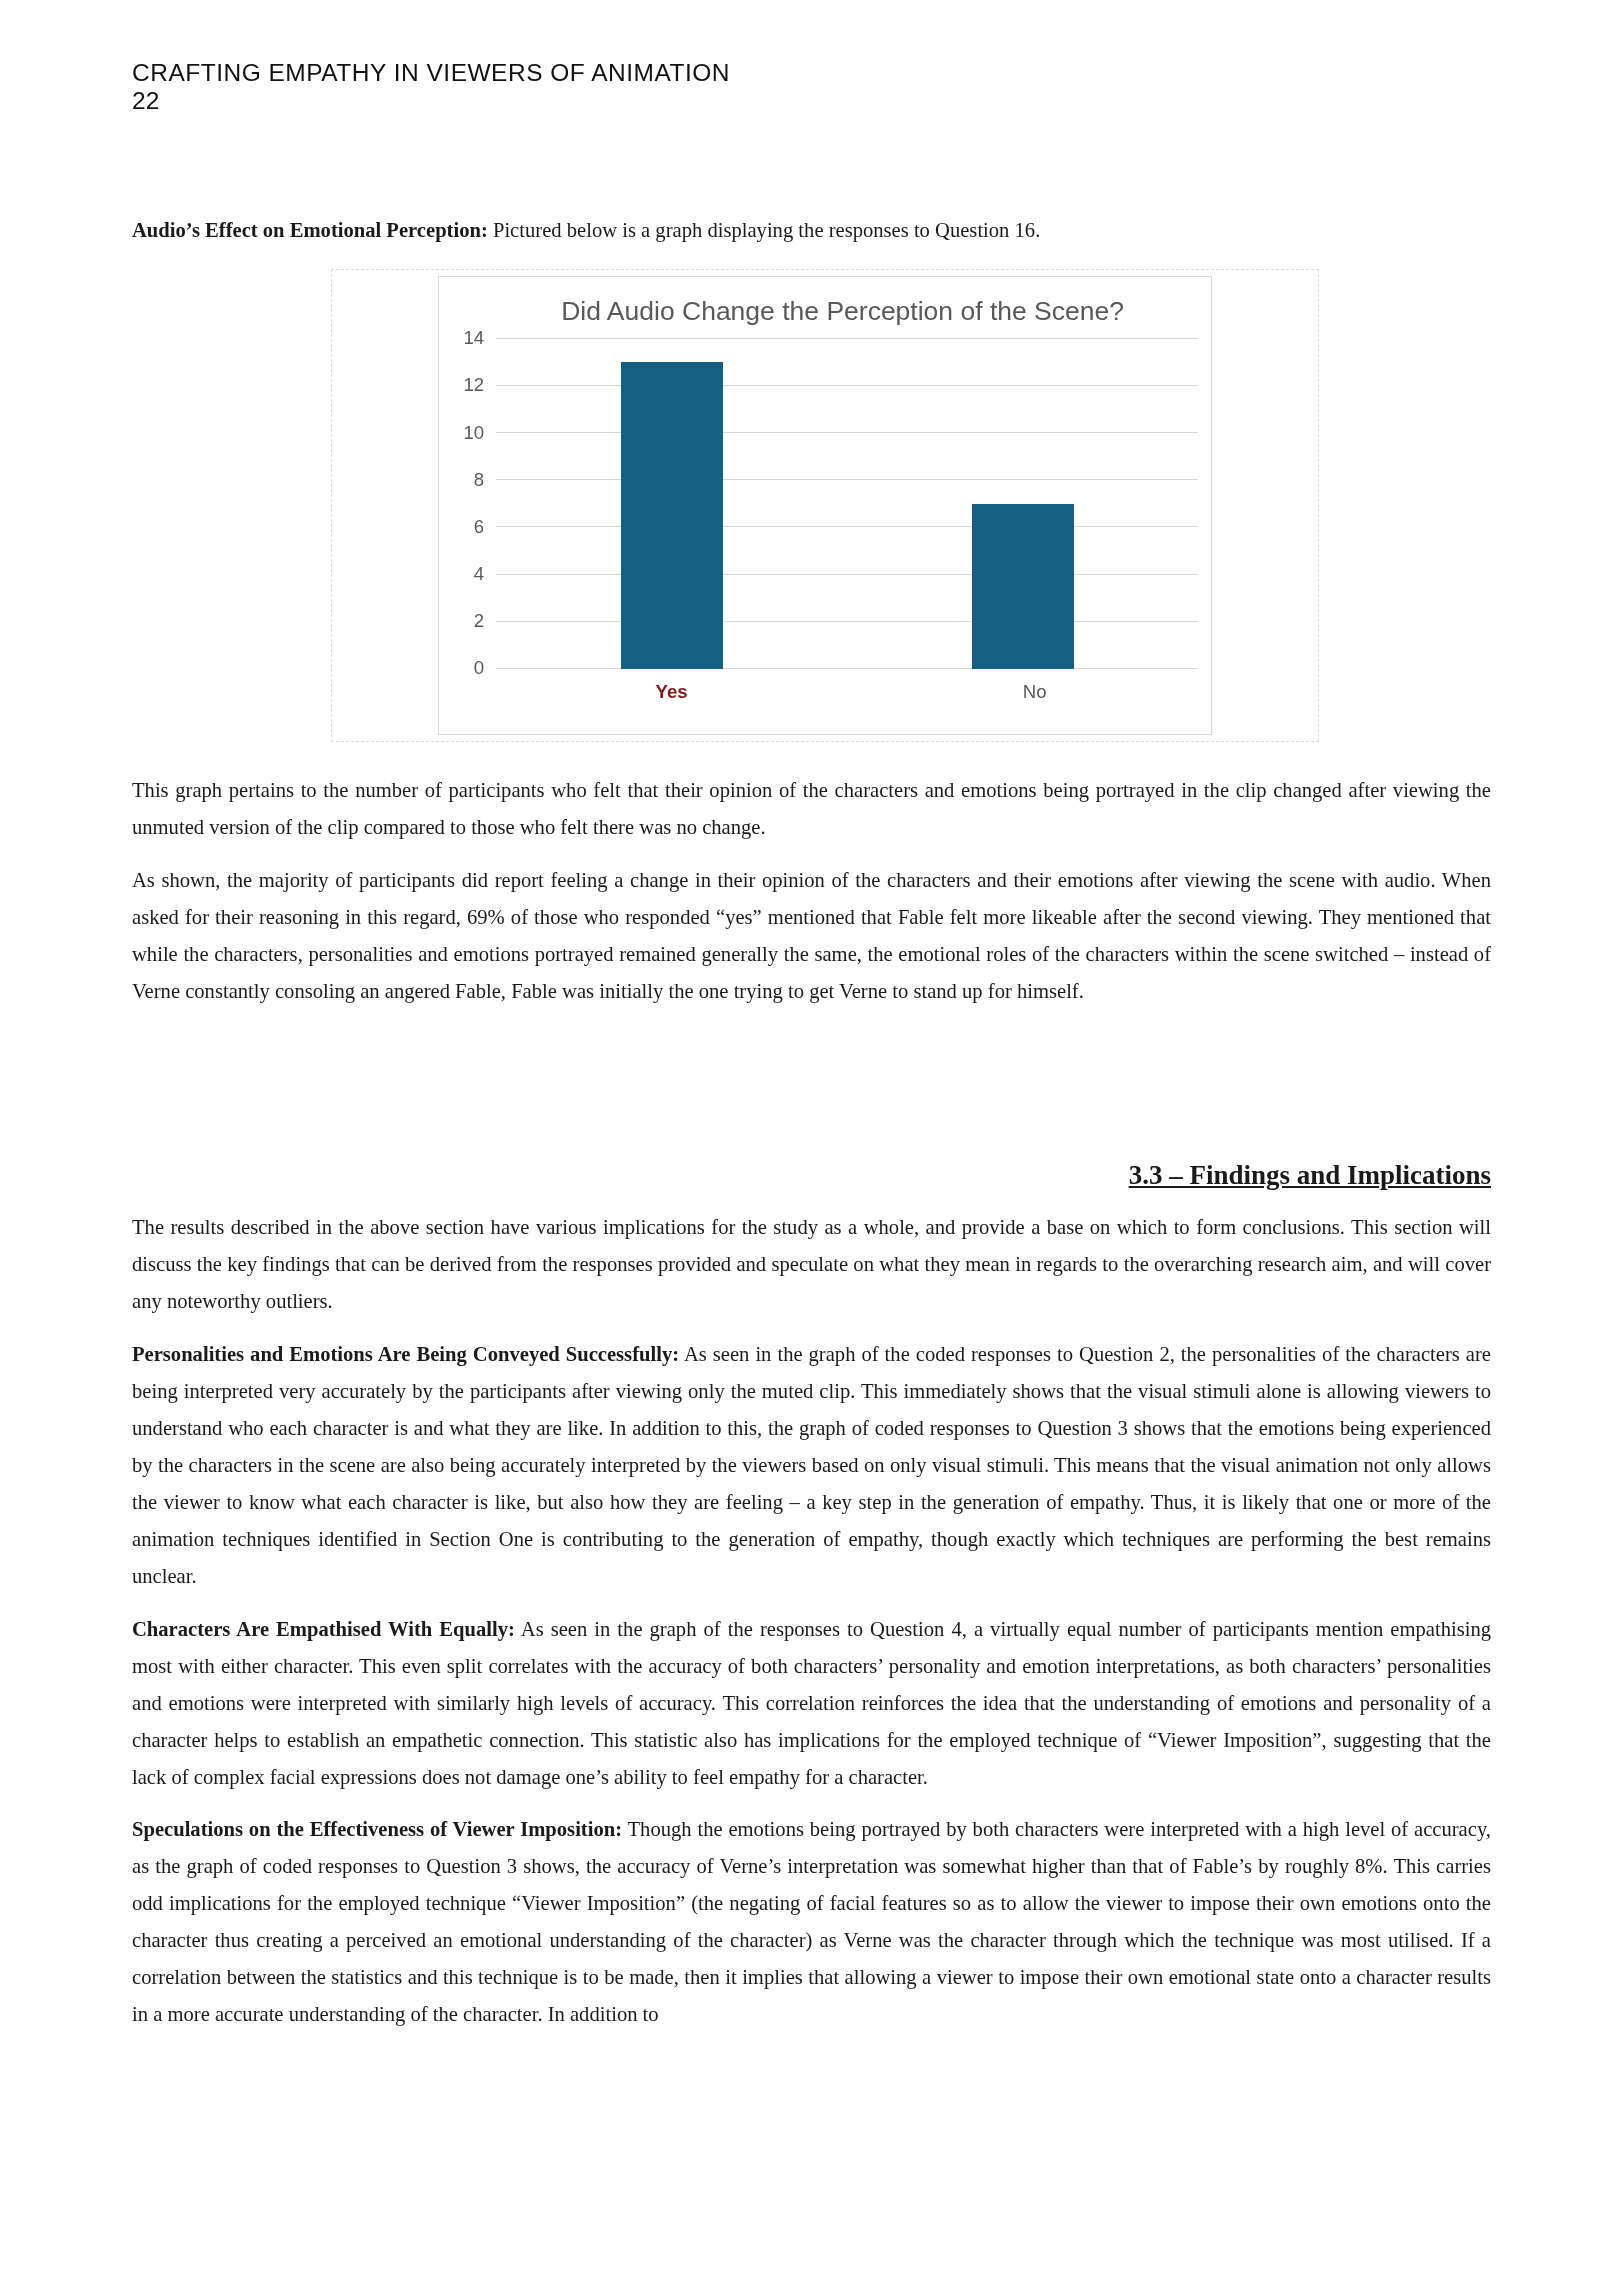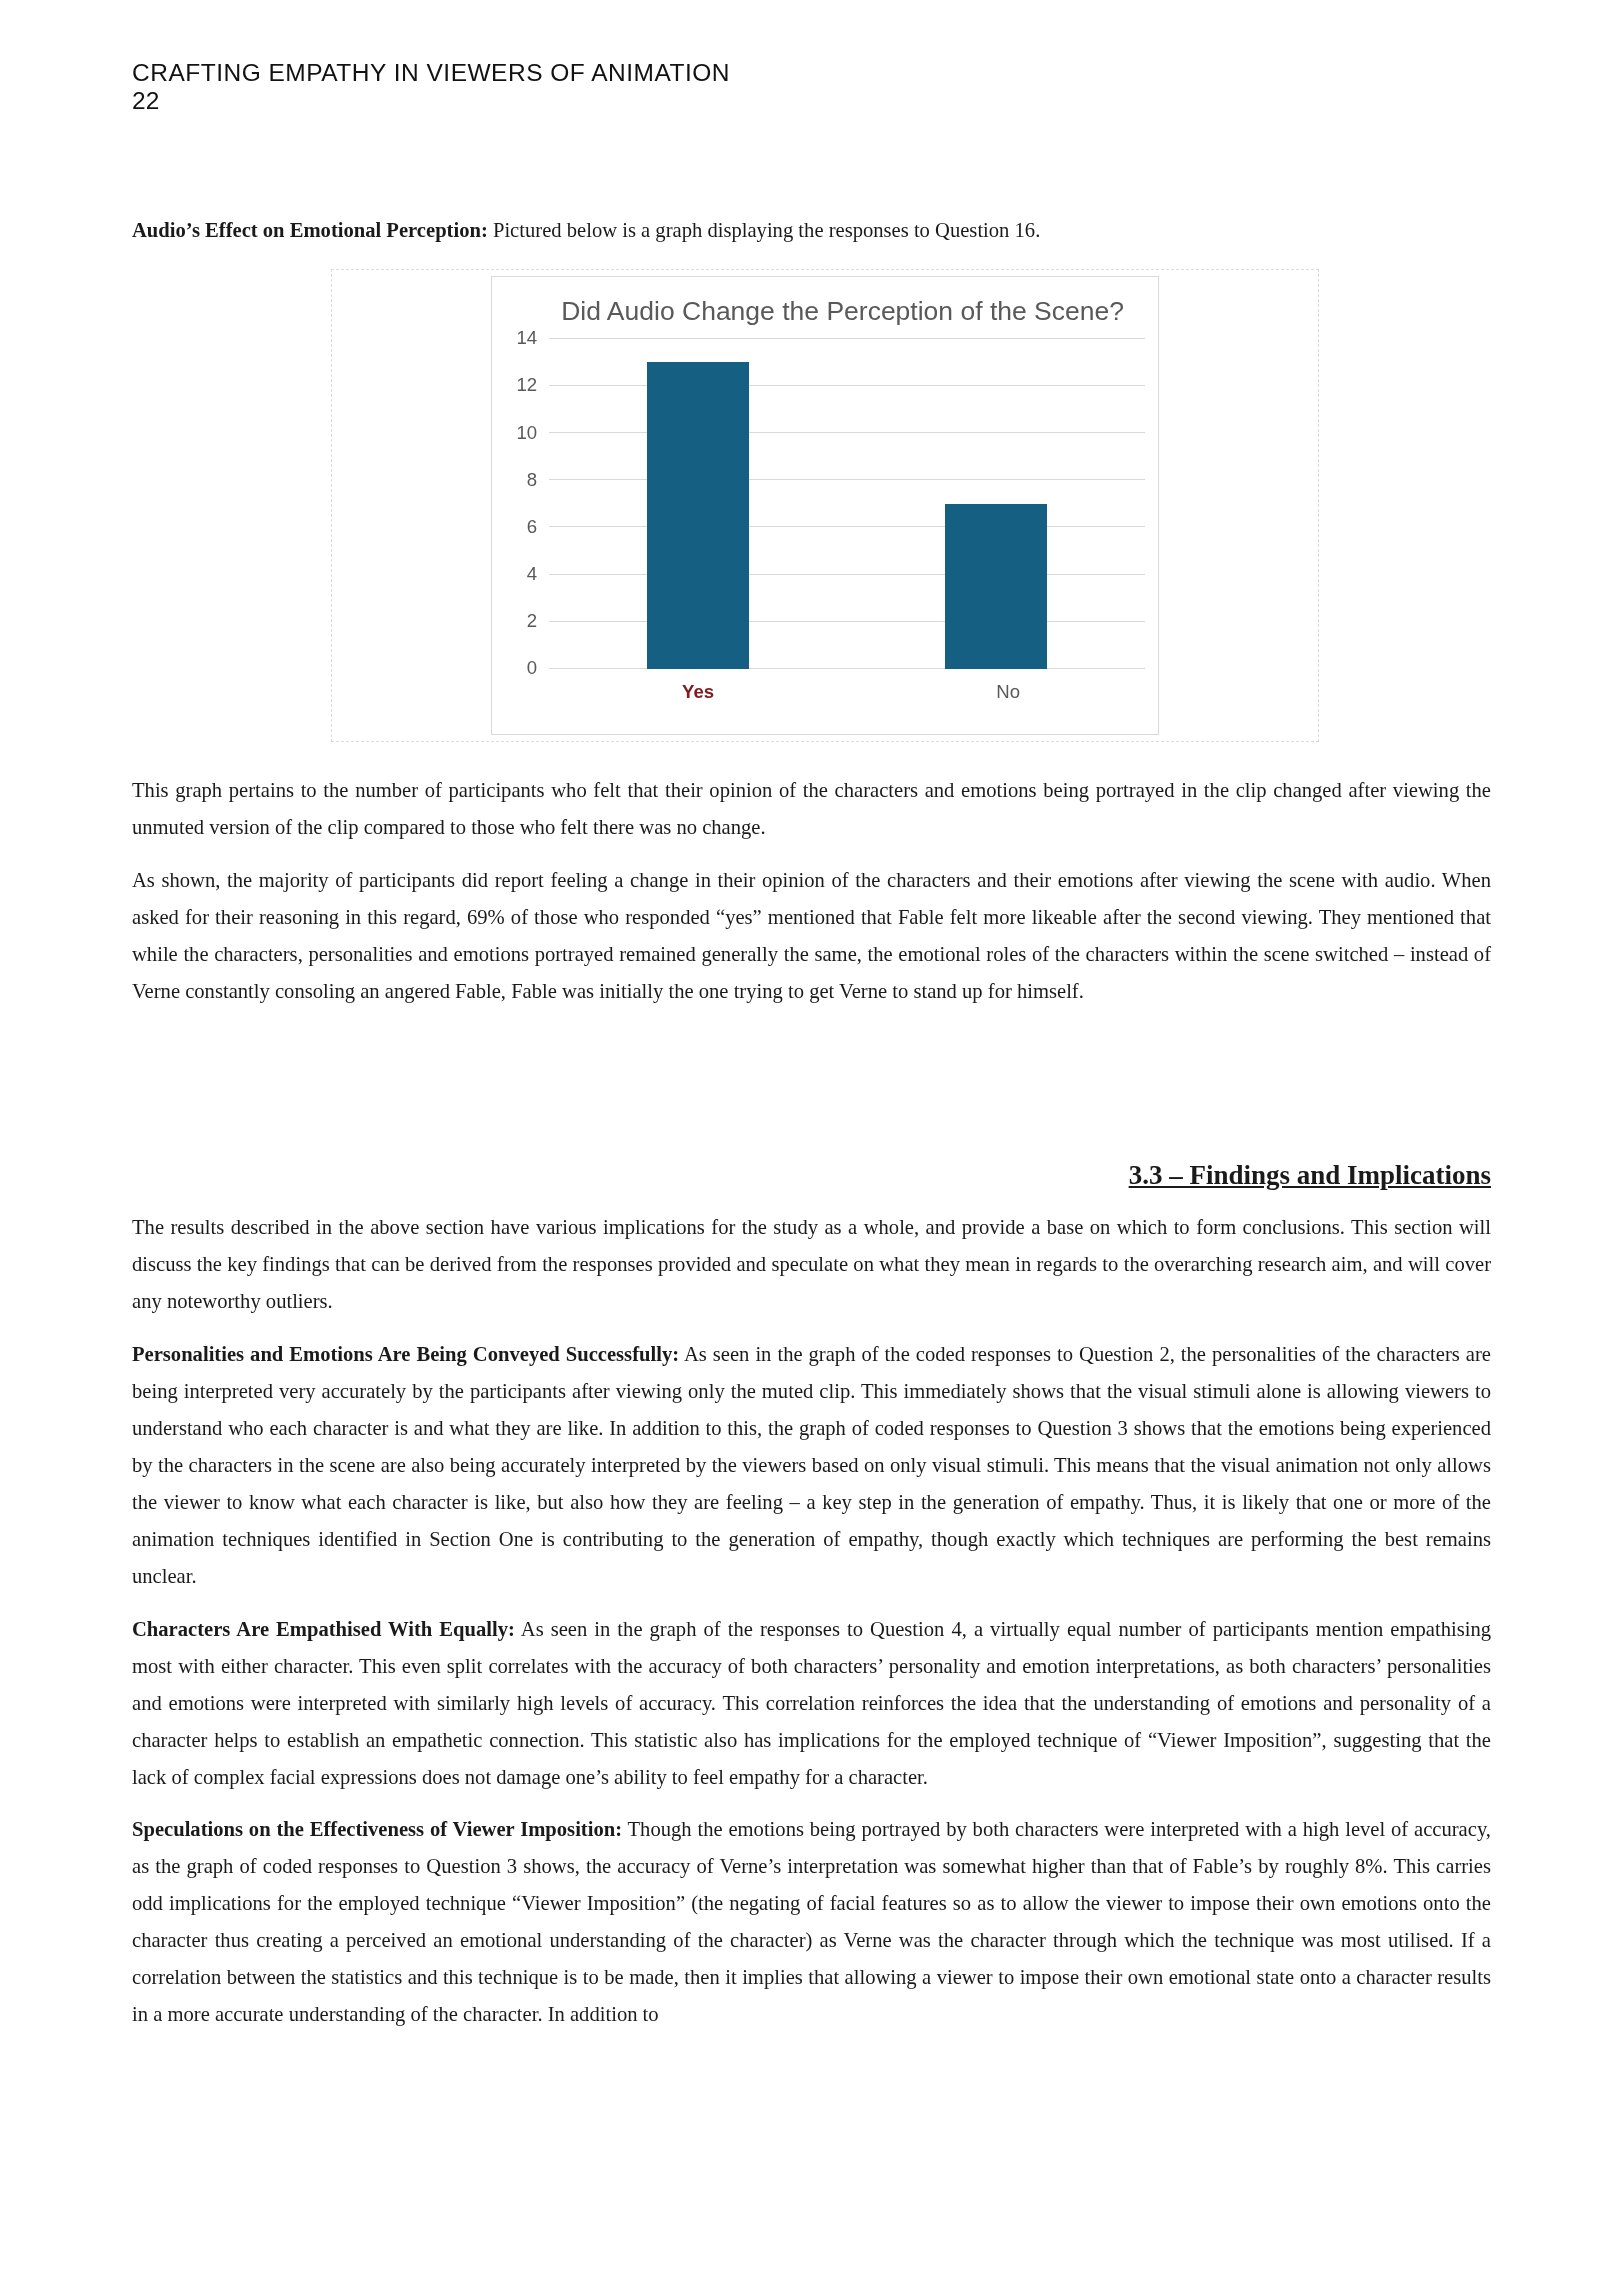--- a/index.html
+++ b/index.html
@@ -28,21 +28,21 @@
   .intro b,.body-par b{font-weight:bold;font-family:Liberation Serif, serif;}
   
   .canvas-frame{
     position:absolute;top:269px;left:331px;
     width:988px;box-sizing:border-box;
     border:1px dashed #dcdcdc;
     padding:5.9px 0;
     display:flex;justify-content:center;
   }
   .chart-box{
-    position:relative;width:668px;height:459px;
+    position:relative;width:774px;height:459px;
     border:1px solid #d9d9d9;background:#ffffff;
     font-family:"Liberation Sans","DejaVu Sans",sans-serif;
     box-sizing:border-box;
   }
   .chart-title{
     position:absolute;top:19.6px;left:45px;right:9.8px;
     text-align:center;font-size:26.5px;color:#595959;
   }
   .plot{
     position:absolute;left:57px;right:12.7px;top:62px;bottom:65px;

